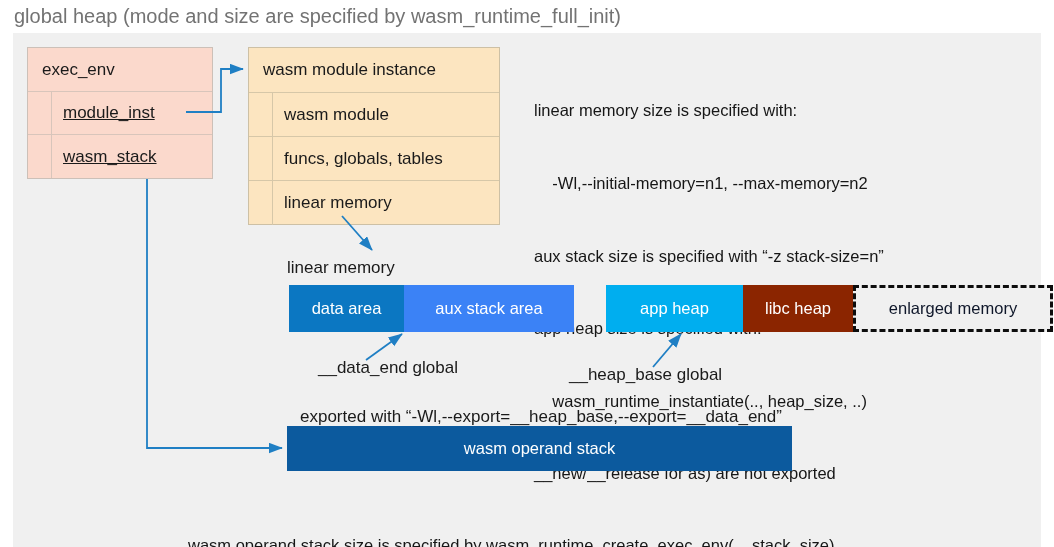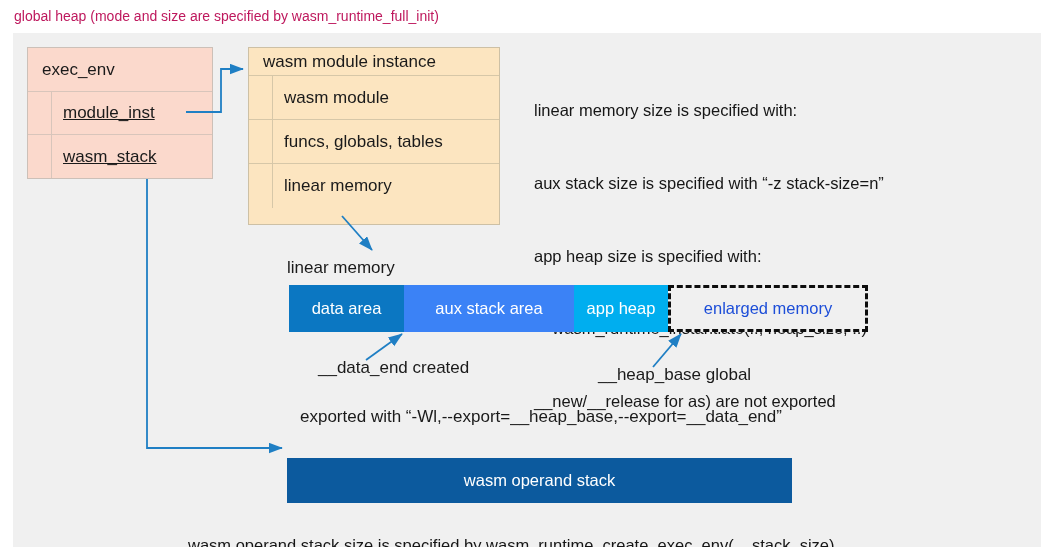--- a/index.html
+++ b/index.html
@@ -14,23 +14,23 @@
     font-family: "Liberation Sans", sans-serif;
     color: #111111;
     overflow: hidden;
   }
 
   
   #diagram-title {
     position: absolute;
     left: 14px;
     top: 6px;
-    font-size: 14px;
+    font-size: 20px;
     line-height: 20px;
-    color: #be185d;
+    color: #737373;
     white-space: nowrap;
   }
 
   
   #global-heap-region {
     position: absolute;
     left: 13px;
     top: 33px;
     width: 1028px;
     height: 514px;
@@ -80,21 +80,21 @@
   #module-inst-box {
     left: 248px;
     top: 47px;
     width: 252px;
     height: 178px;
     background: #fce5c0;
     border-color: #cdc0a5;
   }
   #module-inst-box .struct-row { border-bottom: 1px solid #d6c7a8; }
   #module-inst-box .struct-row:last-child { border-bottom: none; }
-  #module-inst-box .row-head { height: 28px; }
+  #module-inst-box .row-head { height: 45px; }
   #module-inst-box .row-sub  { height: 44px; }
   #module-inst-box .row-sub .indent-rail {
     width: 24px; height: 100%;
     border-right: 1px solid #d6c7a8;
     box-sizing: border-box;
     flex: 0 0 auto;
   }
   #module-inst-box .row-sub .sub-label { padding-left: 11px; }
 
   
@@ -127,51 +127,50 @@
   .mem-seg {
     display: flex;
     align-items: center;
     justify-content: center;
     font-size: 16.5px;
     color: #ffffff;
     white-space: nowrap;
     box-sizing: border-box;
   }
   .mem-seg.dashed {
-    color: #1d4ed8;
+    color: #0f172a;
     background: #f0f0f0;
     border: 3px dashed #0d0d0d;
   }
 
   
   .bar-annotation {
     position: absolute;
     font-size: 17px;
     color: #1a1a1a;
     white-space: nowrap;
   }
   #anno-data-end  { left: 318px; top: 358px; }
-  #anno-heap-base { left: 598px; top: 365px; }
+  #anno-heap-base { left: 569px; top: 365px; }
   #anno-exported  { left: 300px; top: 407px; }
 
   
   #operand-stack-bar {
     position: absolute;
     left: 287px;
     top: 426px;
     width: 505px;
     height: 45px;
     background: #0c5a9e;
     display: flex;
     align-items: center;
     justify-content: center;
     color: #ffffff;
     font-size: 16.5px;
     white-space: nowrap;
-    margin-top: 32px;
   }
 
   
   #operand-stack-notes {
     position: absolute;
     left: 188px;
     top: 483px;
     font-size: 16.5px;
     line-height: 25px;
     color: #161616;
@@ -217,36 +216,38 @@
     <span class="sub-label">funcs, globals, tables</span>
   </div>
   <div class="struct-row row-sub">
     <span class="indent-rail"></span>
     <span class="sub-label">linear memory</span>
   </div>
 </div>
 
 <div id="memory-notes">
   <div>linear memory size is specified with:</div>
+  <div>    -Wl,--initial-memory=n1, --max-memory=n2</div>
   <div>aux stack size is specified with “-z stack-size=n”</div>
   <div>app heap size is specified with:</div>
   <div>    wasm_runtime_instantiate(.., heap_size, ..)</div>
   <div>__new/__release for as) are not exported</div>
 </div>
 
 <div id="linear-memory-caption">linear memory</div>
 
 <div id="linear-memory-bar">
   <div class="mem-seg" style="width: 115px; background: rgb(11, 119, 194); text-align: right;">data area</div>
   <div class="mem-seg" style="width: 170px; background: #3b82f6;">aux stack area</div>
-  <div class="mem-seg" style="width: 94px; background: rgb(0, 174, 239);">app heap</div>
+  <div class="mem-seg" style="width: 137px; background: rgb(0, 174, 239); margin-left: 32px;">app heap</div>
+  <div class="mem-seg" style="width: 110px; background: rgb(139, 37, 0);">libc heap</div>
   <div class="mem-seg dashed" style="width: 200px;">enlarged memory</div>
 </div>
 
-<div class="bar-annotation" id="anno-data-end">__data_end created</div>
+<div class="bar-annotation" id="anno-data-end">__data_end global</div>
 <div class="bar-annotation" id="anno-heap-base">__heap_base global</div>
 <div class="bar-annotation" id="anno-exported">exported with “-Wl,--export=__heap_base,--export=__data_end”</div>
 
 <div id="operand-stack-bar">wasm operand stack</div>
 
 <div id="operand-stack-notes">
   <div>wasm operand stack size is specified by wasm_runtime_create_exec_env(.., stack_size)</div>
   
 </div>
 

